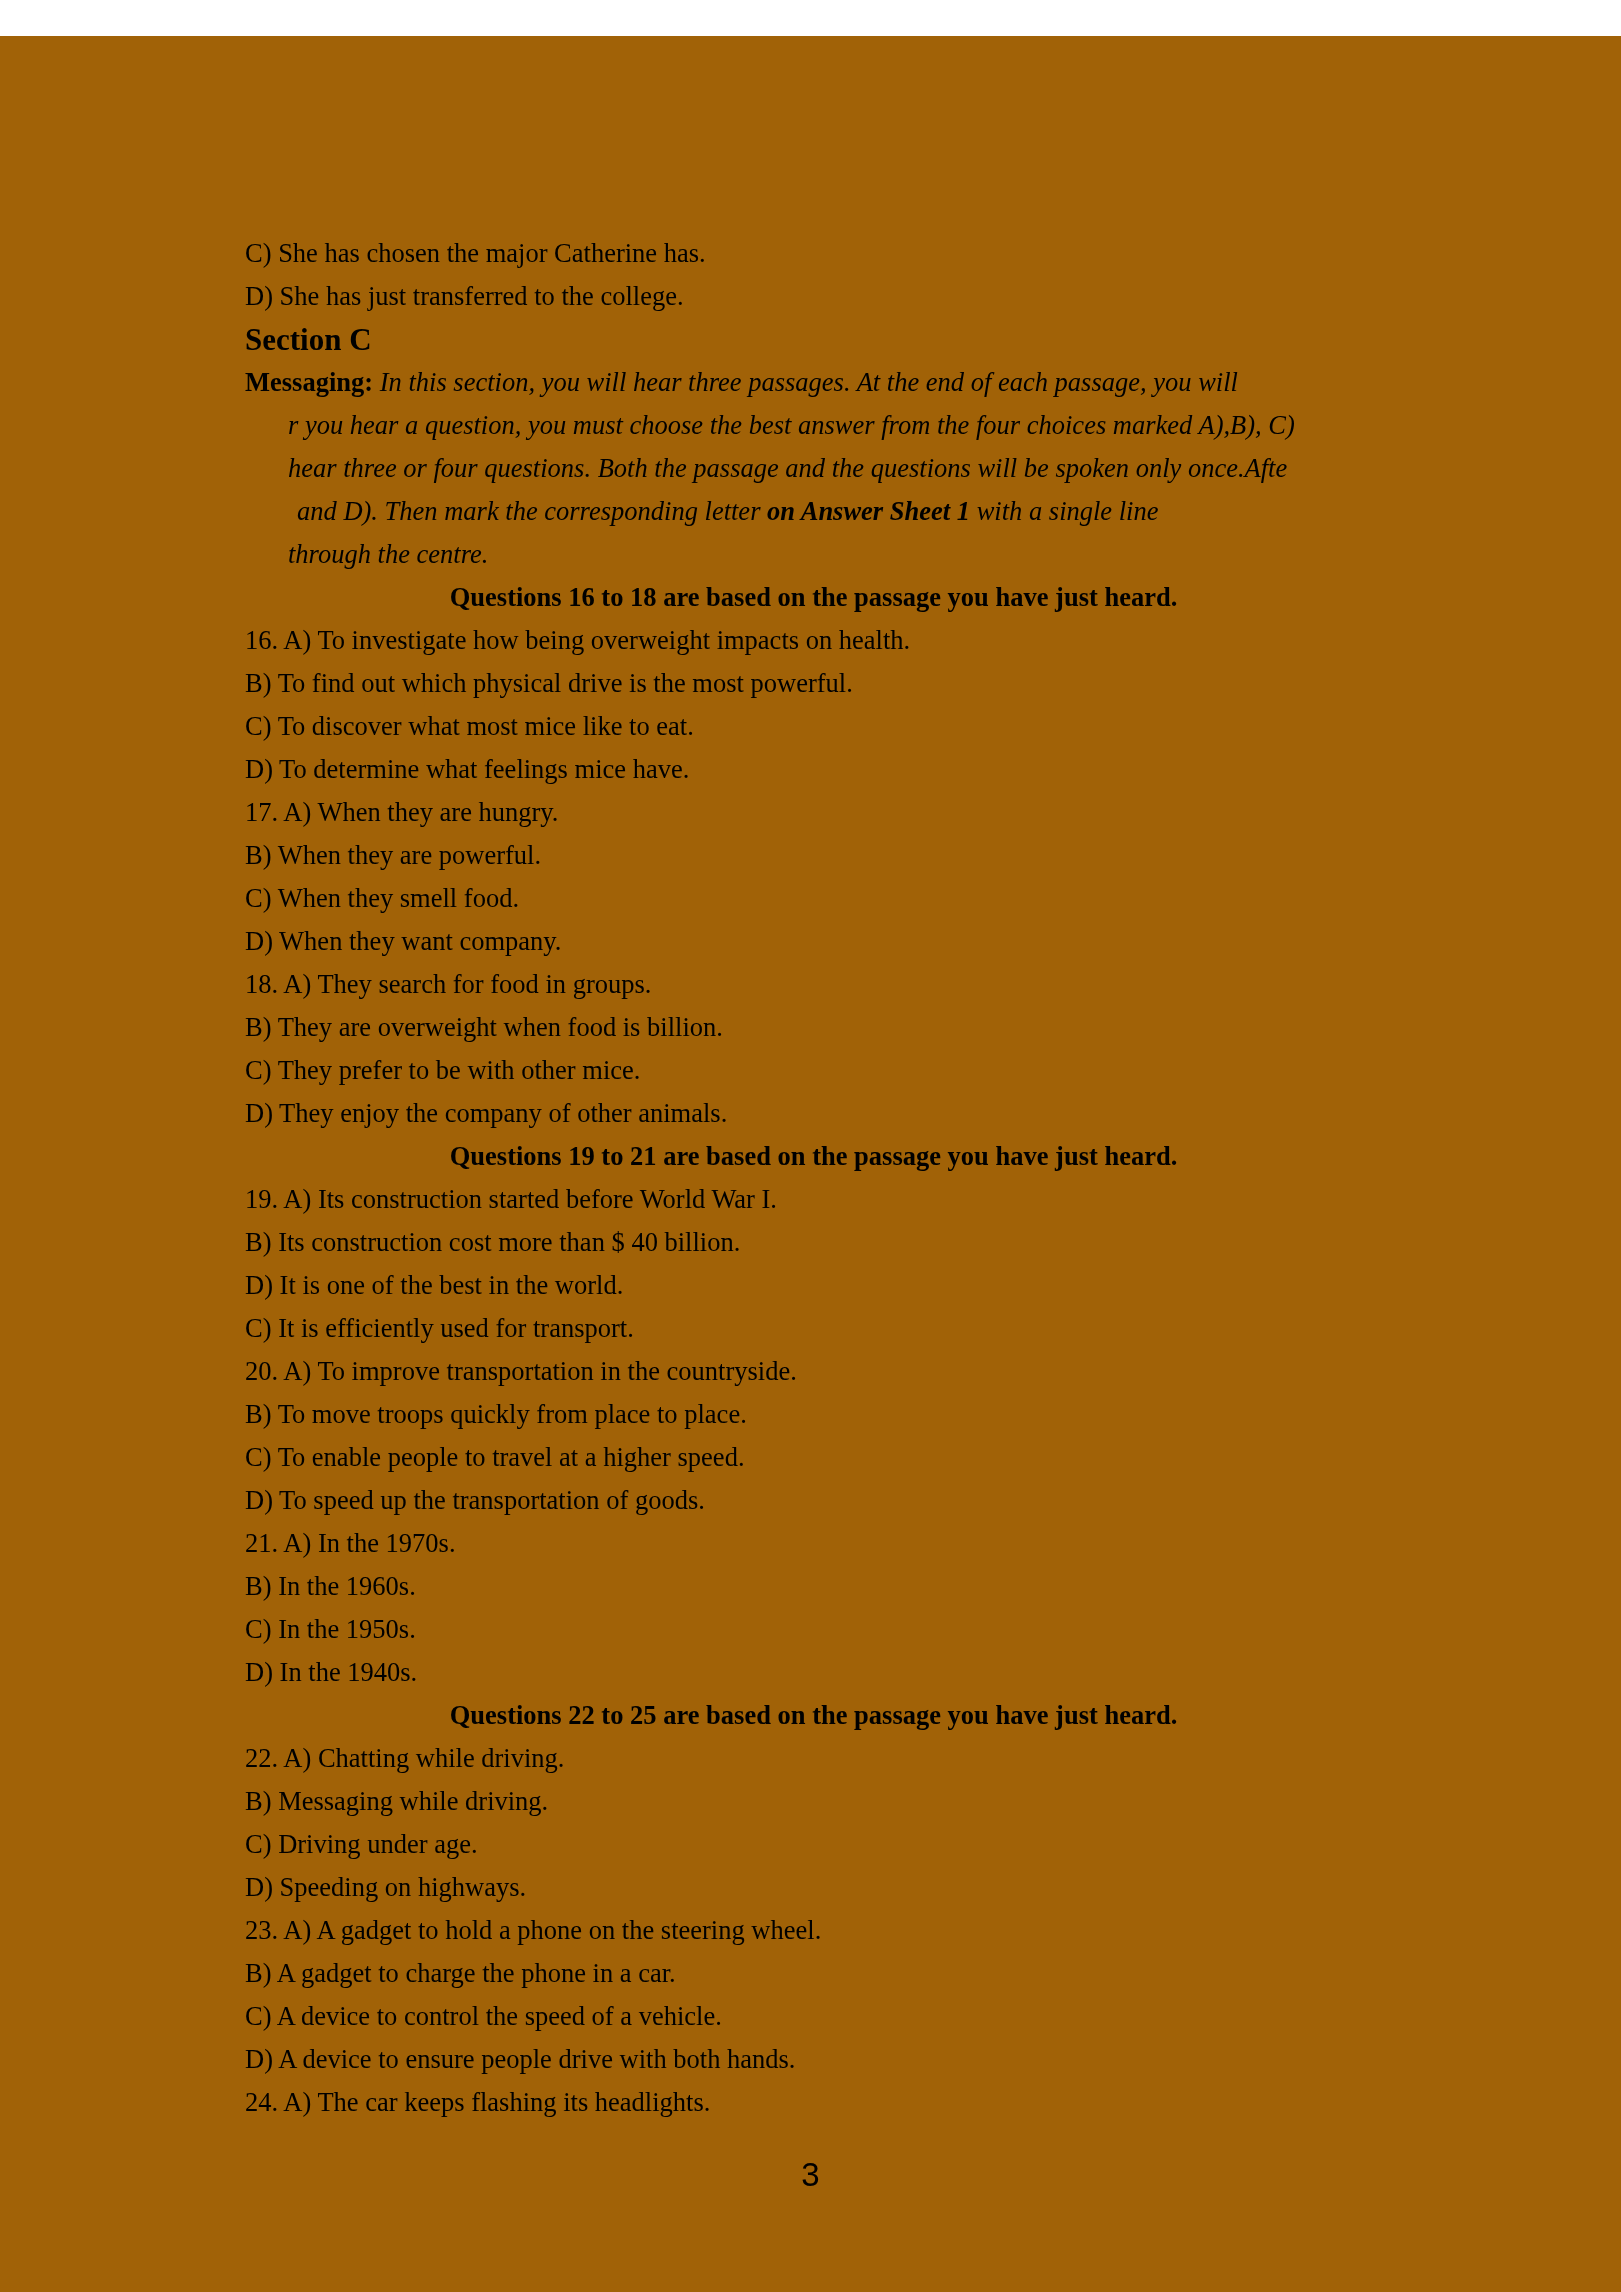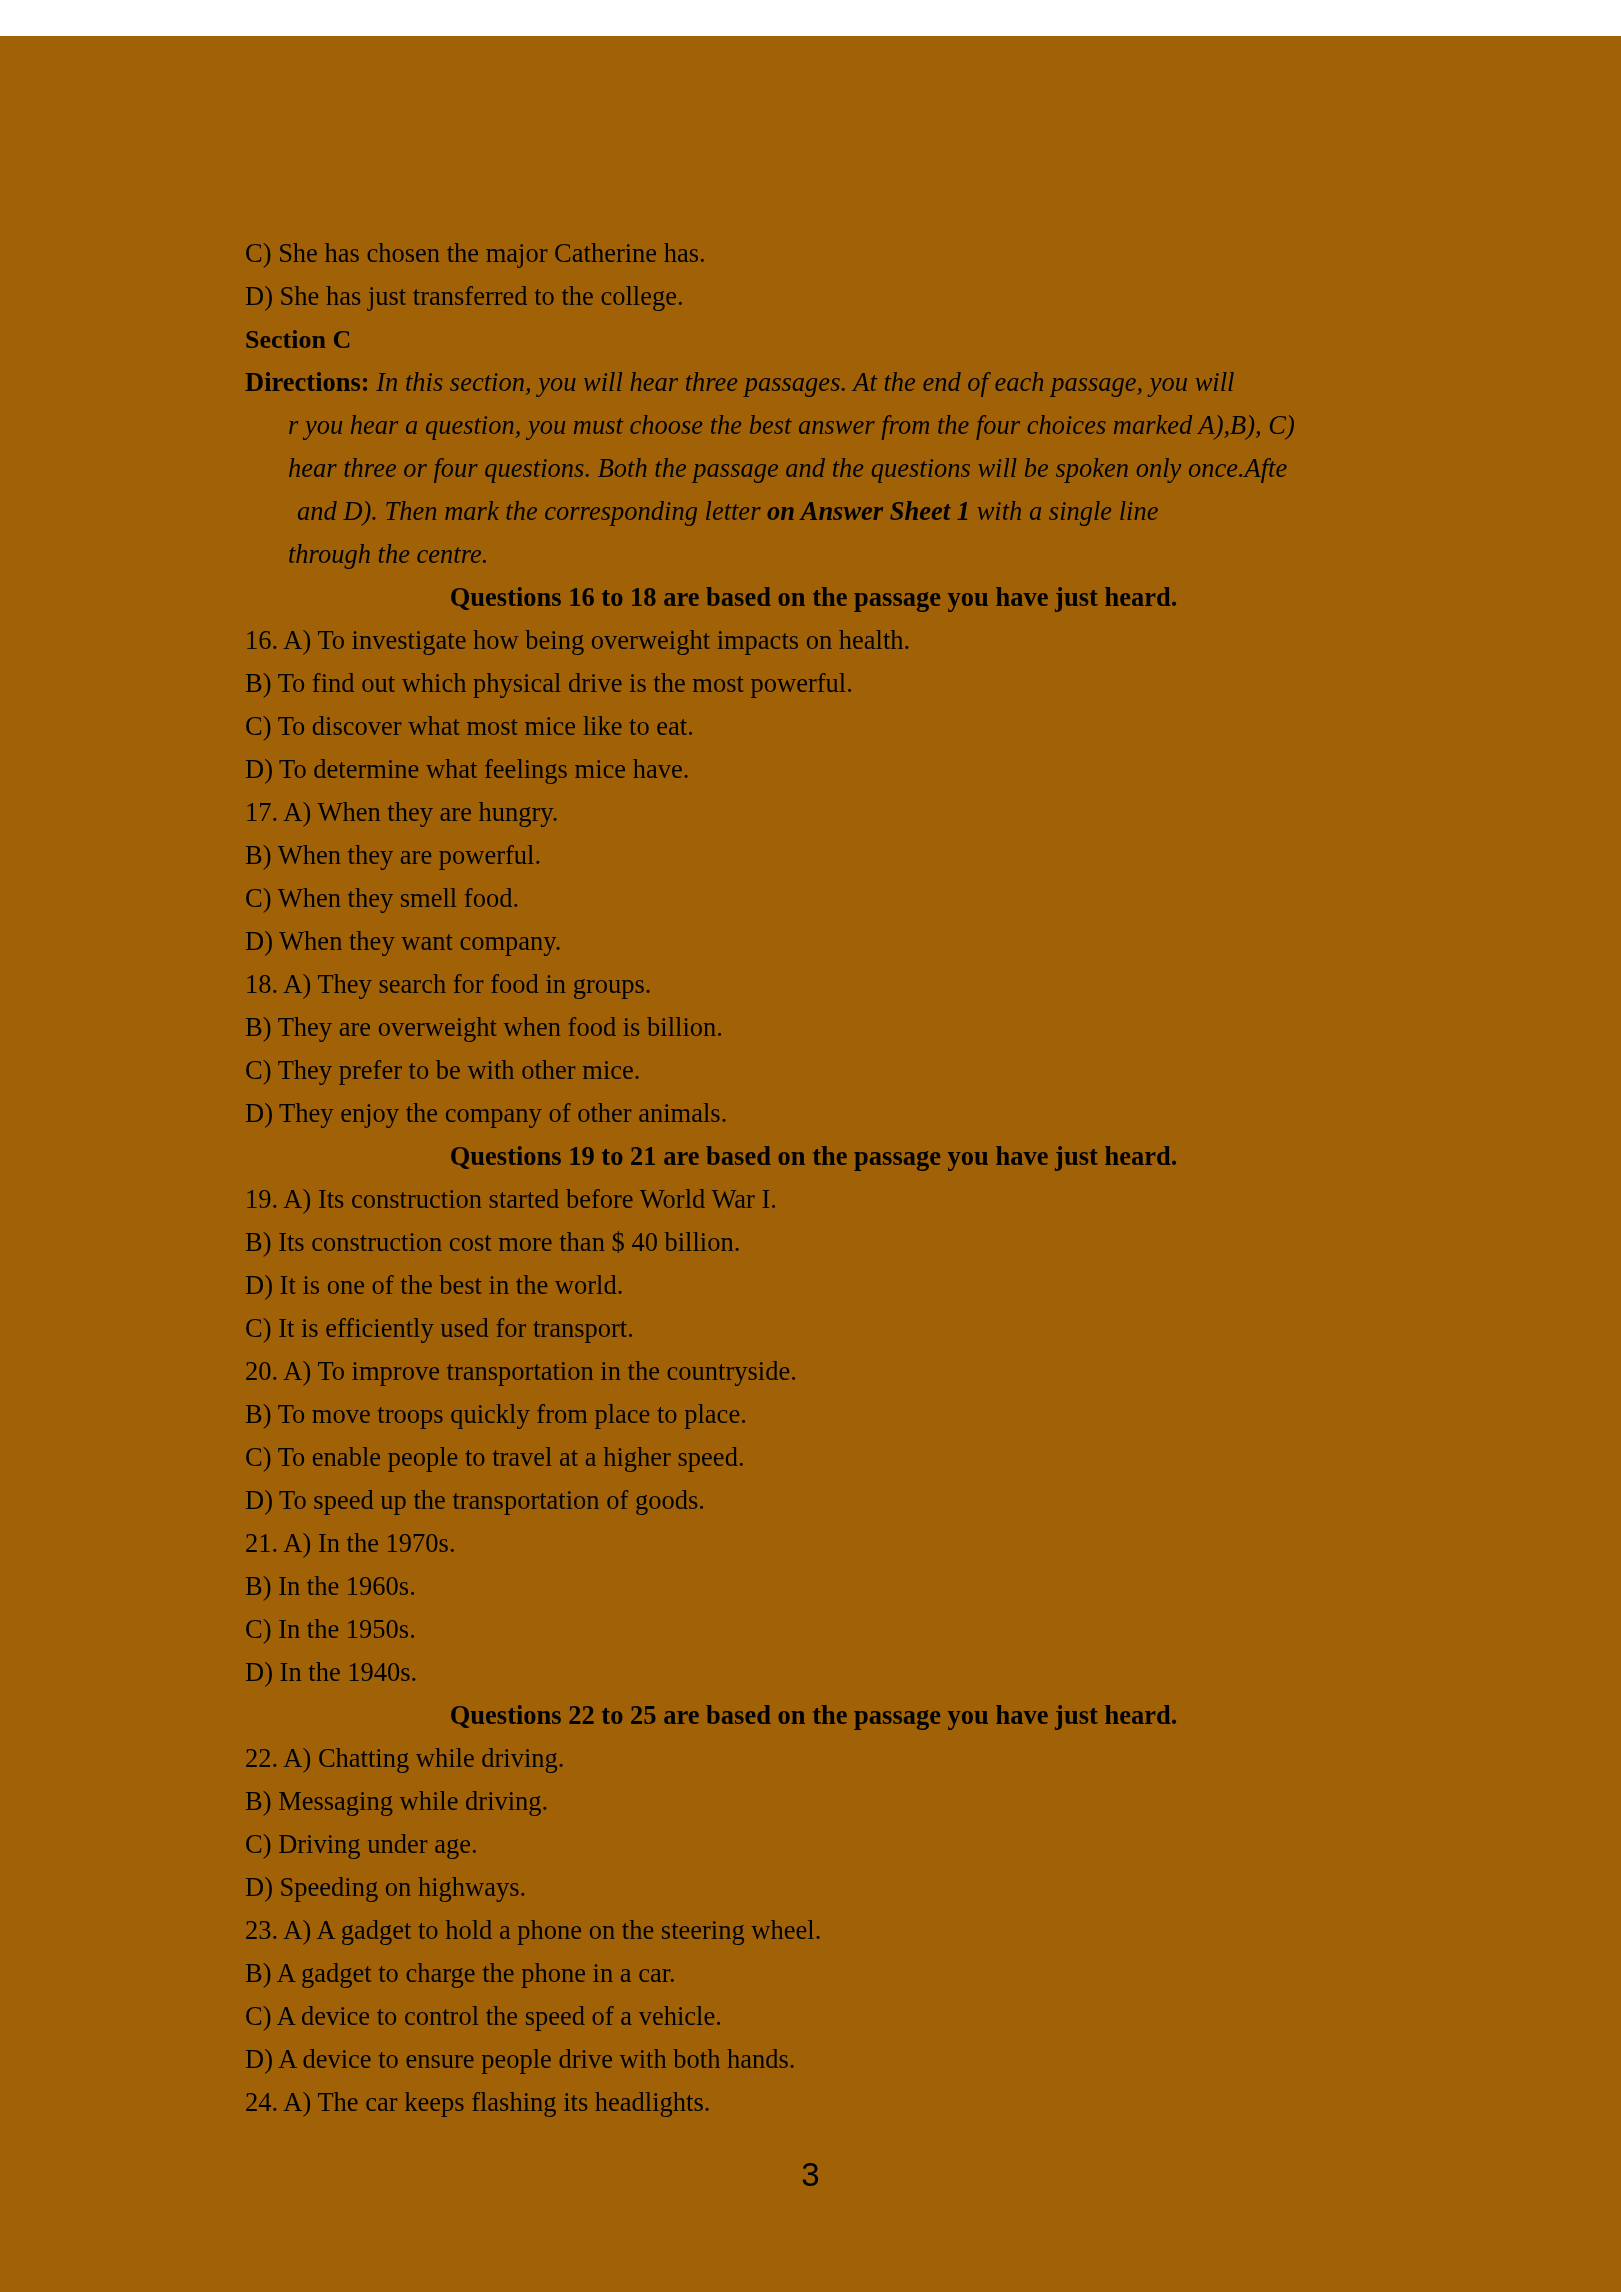--- a/index.html
+++ b/index.html
@@ -30,21 +30,21 @@
     top: 196px;
     width: 1137px;
     font-size: 26.5px;
   }
   .line {
     line-height: 43px;
     white-space: nowrap;
   }
   .t-section {
     font-weight: bold;
-    font-size: 26px;
+    font-size: 31px;
   }
   .t-qheading {
     font-weight: bold;
     text-align: center;
   }
   .t-dir-cont {
     padding-left: 43px;
   }
   .t-dir-cont2 {
     padding-left: 52px;
@@ -65,21 +65,21 @@
   }
 </style>
 </head>
 <body>
 
 <div class="page">
   <div class="content">
       <div class="line t-body"><span class="seg-r">C) She has chosen the major Catherine has.</span></div>
       <div class="line t-body"><span class="seg-r">D) She has just transferred to the college.</span></div>
       <div class="line t-section"><span class="seg-b">Section C</span></div>
-      <div class="line t-dir-first"><span class="seg-b">Directions: </span><span class="seg-i">In this section, you will hear three passages. At the end of each passage, you will</span></div>
+      <div class="line t-dir-first"><span class="seg-b">Messaging: </span><span class="seg-i">In this section, you will hear three passages. At the end of each passage, you will</span></div>
       <div class="line t-dir-cont"><span class="seg-i">r you hear a question, you must choose the best answer from the four choices marked A),B), C)</span></div>
       <div class="line t-dir-cont"><span class="seg-i">hear three or four questions. Both the passage and the questions will be spoken only once.Afte</span></div>
       <div class="line t-dir-cont2"><span class="seg-i">and D). Then mark the corresponding letter </span><span class="seg-bi">on Answer Sheet 1</span><span class="seg-i"> with a single line</span></div>
       <div class="line t-dir-cont"><span class="seg-i">through the centre.</span></div>
       <div class="line t-qheading"><span class="seg-b">Questions 16 to 18 are based on the passage you have just heard.</span></div>
       <div class="line t-body"><span class="seg-r">16. A) To investigate how being overweight impacts on health.</span></div>
       <div class="line t-body"><span class="seg-r">B) To find out which physical drive is the most powerful.</span></div>
       <div class="line t-body"><span class="seg-r">C) To discover what most mice like to eat.</span></div>
       <div class="line t-body"><span class="seg-r">D) To determine what feelings mice have.</span></div>
       <div class="line t-body"><span class="seg-r">17. A) When they are hungry.</span></div>

